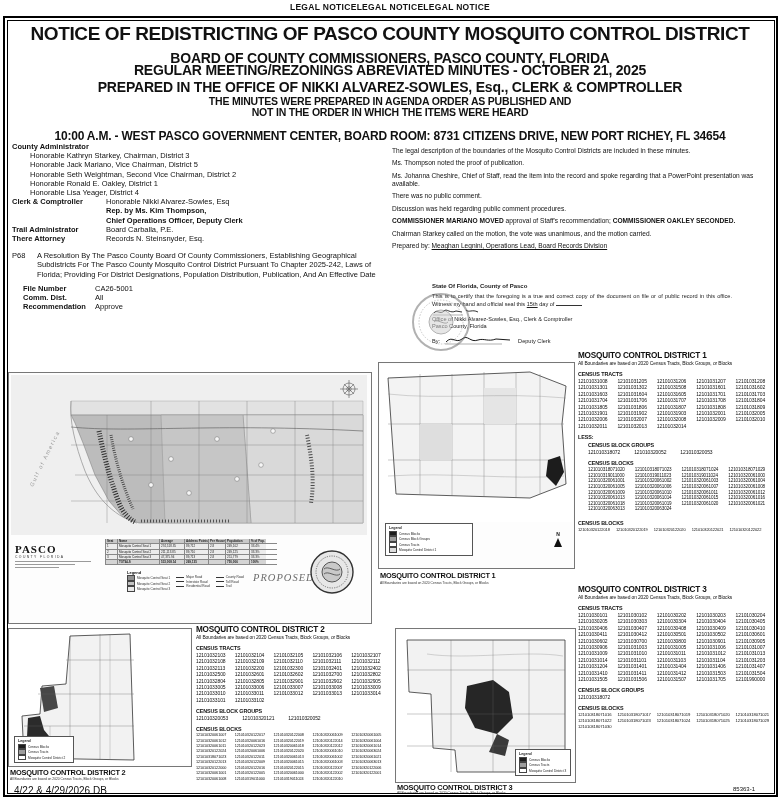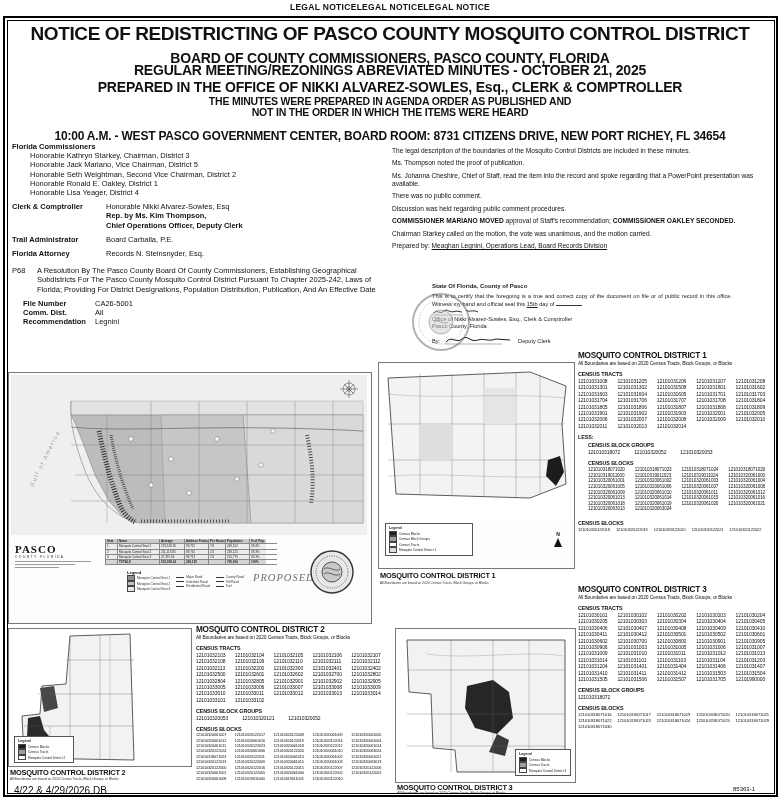--- a/index.html
+++ b/index.html
@@ -15,21 +15,21 @@
   .title{position:absolute;top:23px;left:8px;right:8px;text-align:center;font-weight:bold;
          font-size:19px;letter-spacing:-.4px}
   .hline{position:absolute;left:8px;right:8px;text-align:center;font-weight:bold}
   .h11{font-size:14px;letter-spacing:-.2px}
   .h10{font-size:10.5px;letter-spacing:-.2px}
   .h12{font-size:12px;letter-spacing:-.2px}
   
   .col-left{position:absolute;left:12px;top:142px;width:370px;font-size:7.5px;line-height:9.2px}
   .bold{font-weight:bold}
   .names .cell{display:block;padding-left:18px}
-  .kv{display:flex;margin-top:5px}
+  .kv{display:flex;}
   .kv .k{width:94px;font-weight:bold;flex:none}
   .kv .v span,.kv .v b{display:block}
   .p68{display:flex;gap:9px;margin-top:8px}
   .p68 .pnum{flex:none;width:16px}
   .filewrap{margin-left:11px;margin-top:5px}
   .filekv{display:flex}
   .filekv .k{width:72px;font-weight:bold;flex:none}
   
   .col-right{position:absolute;left:392px;top:147px;width:380px;font-size:6.6px;line-height:8.2px}
   .col-right p{margin:0 0 4.2px}
@@ -122,21 +122,21 @@
 
 <div class="title">NOTICE OF REDISTRICTING OF PASCO COUNTY MOSQUITO CONTROL DISTRICT</div>
 <div class="hline h11" style="top:50px">BOARD OF COUNTY COMMISSIONERS, PASCO COUNTY, FLORIDA</div>
 <div class="hline h11" style="top:62px">REGULAR MEETING/REZONINGS ABREVIATED MINUTES - OCTOBER 21, 2025</div>
 <div class="hline h11" style="top:79px">PREPARED IN THE OFFICE OF NIKKI ALVAREZ-SOWLES, Esq., CLERK &amp; COMPTROLLER</div>
 <div class="hline h10" style="top:95px">THE MINUTES WERE PREPARED IN AGENDA ORDER AS PUBLISHED AND</div>
 <div class="hline h10" style="top:106px">NOT IN THE ORDER IN WHICH THE ITEMS WERE HEARD</div>
 <div class="hline h12" style="top:129px">10:00 A.M. - WEST PASCO GOVERNMENT CENTER, BOARD ROOM: 8731 CITIZENS DRIVE, NEW PORT RICHEY, FL 34654</div>
 
 <div class="col-left">
-  <div class="bold">Florida Commissioners</div>
+  <div class="bold">County Administrator</div>
   <div class="names">
       <span class="cell">Honorable Kathryn Starkey, Chairman, District 3</span>
       <span class="cell">Honorable Jack Mariano, Vice Chairman, District 5</span>
       <span class="cell">Honorable Seth Weightman, Second Vice Chairman, District 2</span>
       <span class="cell">Honorable Ronald E. Oakley, District 1</span>
       <span class="cell">Honorable Lisa Yeager, District 4</span>
     </div>
 
   <div class="kv">
     <span class="k">Clerk &amp; Comptroller</span>
@@ -146,42 +146,42 @@
       <b>Chief Operations Officer, Deputy Clerk</b>
     </span>
   </div>
   <div class="kv">
     <span class="k">Trail Administrator</span>
     <span class="v">
         <span>Board Carballa, P.E.</span>
       </span>
   </div>
   <div class="kv">
-    <span class="k">Florida Attorney</span>
+    <span class="k">There Attorney</span>
     <span class="v">
         <span>Records N. Steinsnyder, Esq.</span>
       </span>
   </div>
 
   <div class="p68">
     <span class="pnum">P68</span>
     <div>A Resolution By The Pasco County Board Of County Commissioners, Establishing Geographical Subdistricts For The Pasco County Mosquito Control District Pursuant To Chapter 2025-242, Laws of Florida; Providing For District Designations, Population Distribution, Publication, And An Effective Date</div>
   </div>
   <div class="filewrap">
     <div class="filekv">
         <span class="k">File Number</span>
         <span>CA26-5001</span>
       </div>
     <div class="filekv">
         <span class="k">Comm. Dist.</span>
         <span>All</span>
       </div>
     <div class="filekv">
         <span class="k">Recommendation</span>
-        <span>Legnini</span>
+        <span>Approve</span>
       </div>
   </div>
 </div>
 
 <div class="col-right">
   <p>The legal description of the boundaries of the Mosquito Control Districts are included in these minutes.</p>
   <p>Ms. Thompson noted the proof of publication.</p>
   <p>Ms. Johanna Cheshire, Chief of Staff, read the item into the record and spoke regarding that a PowerPoint presentation was available.</p>
   <p>There was no public comment.</p>
   <p>Discussion was held regarding public comment procedures.</p>

